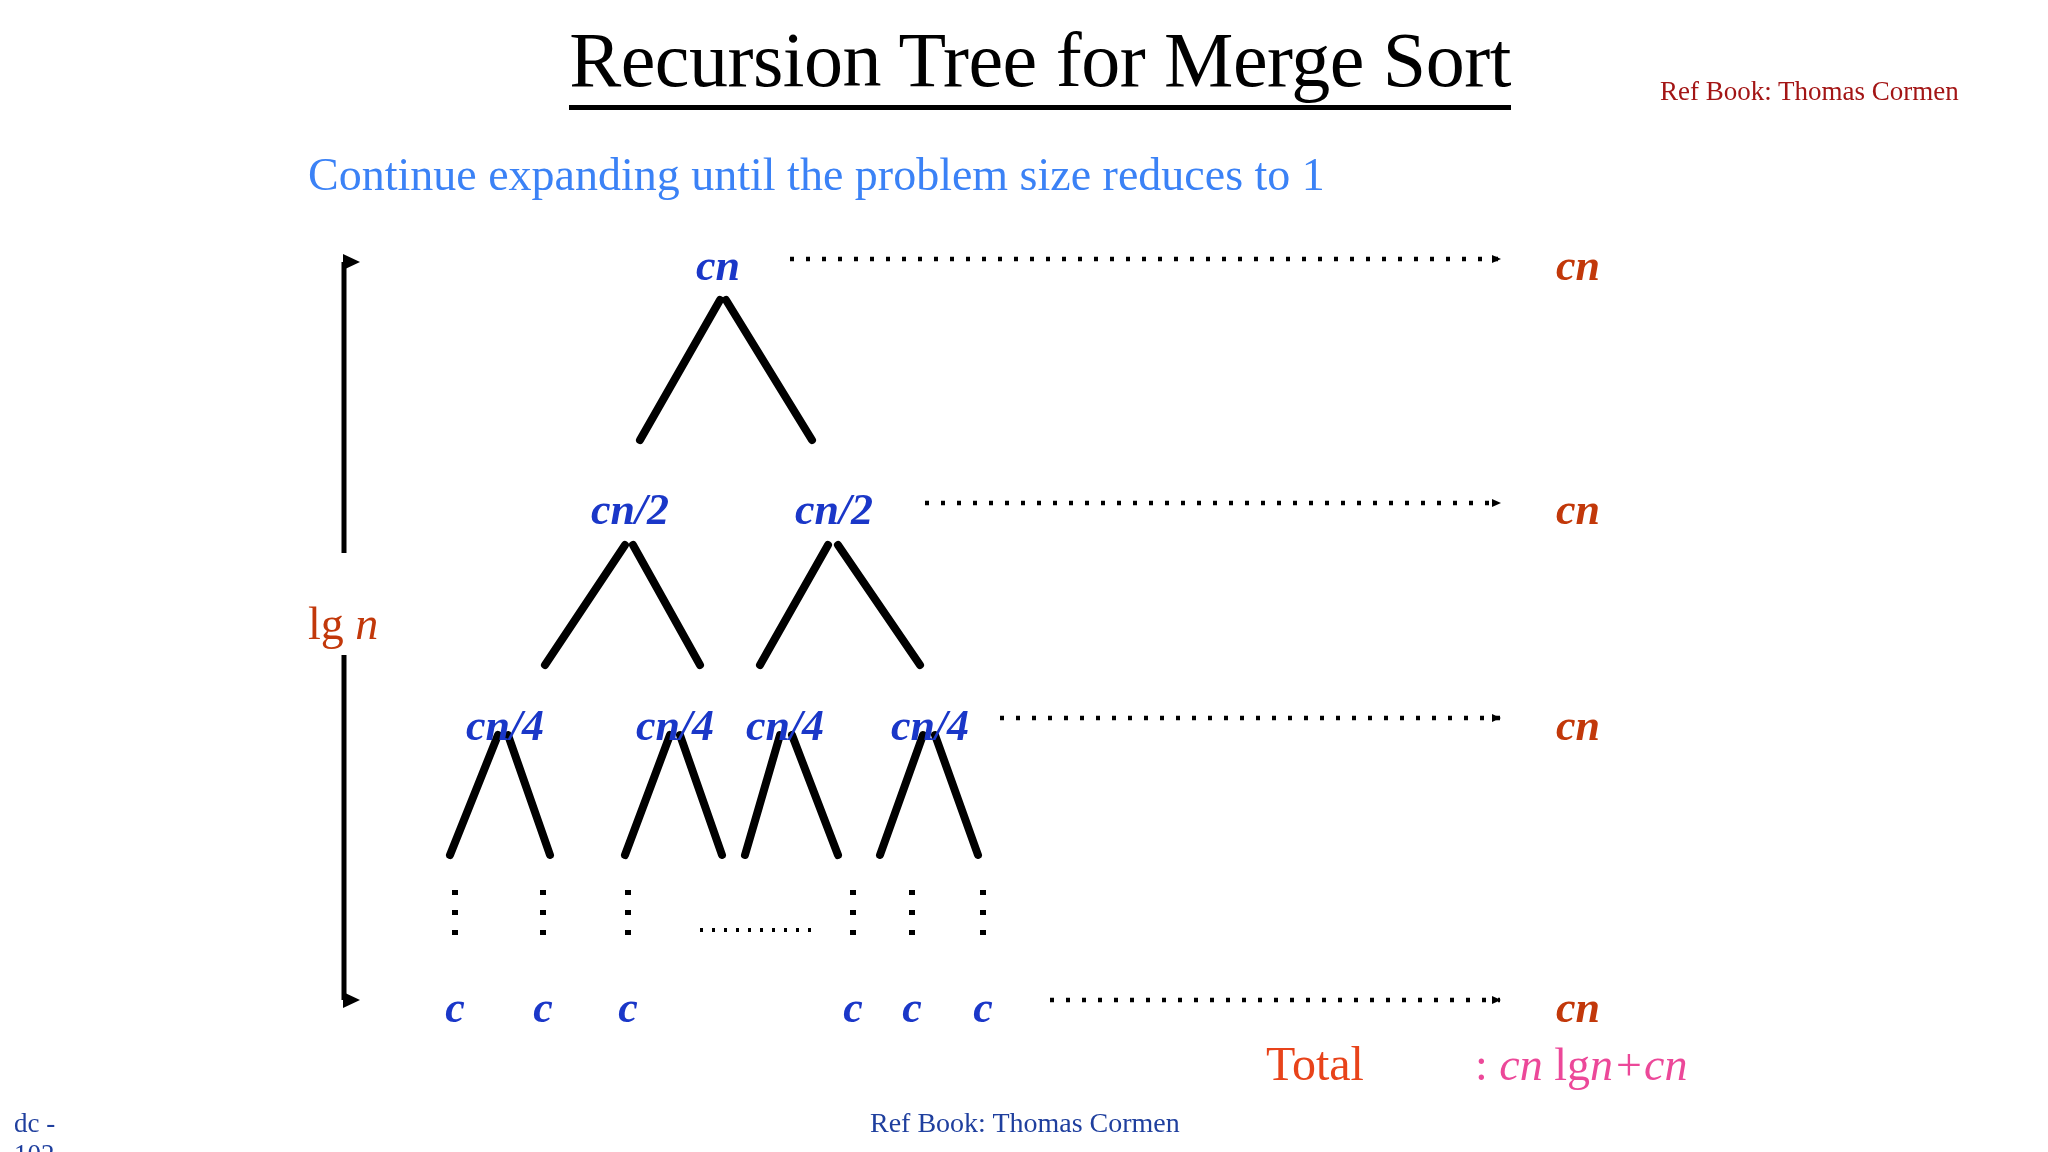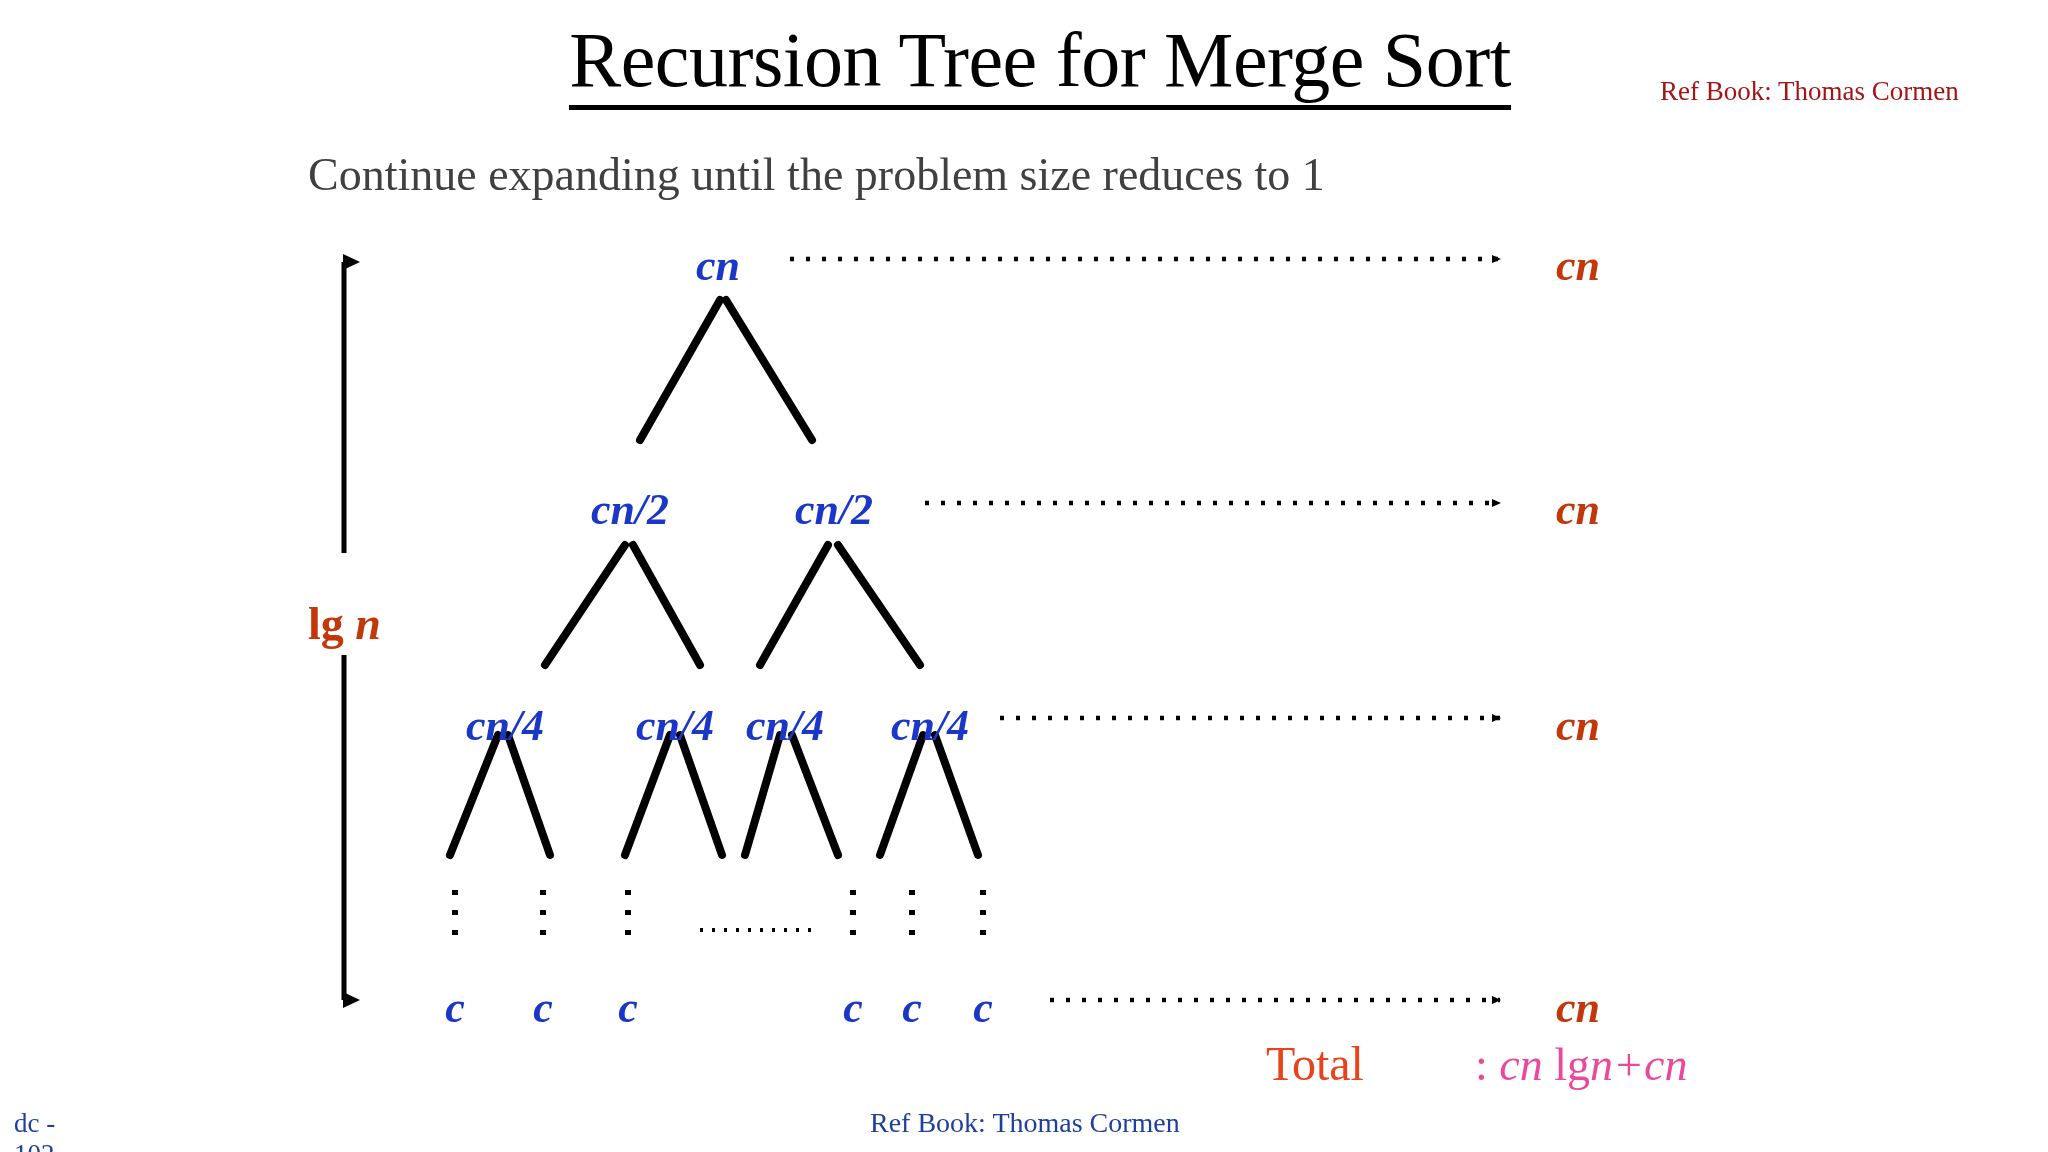--- a/index.html
+++ b/index.html
@@ -54,21 +54,21 @@
     white-space: nowrap;
   }
 
   
   #subtitle {
     left: 308px;
     top: 148px;
     width: 1200px;
     font-size: 46px;
     line-height: 1.18;
-    color: #404040;
+    color: #3b82f6;
   }
 
   
   .node {
     color: #1a37c8;
     font-weight: bold;
     font-style: italic;
     font-size: 44px;
     white-space: nowrap;
     transform: translateX(-50%);
@@ -85,21 +85,21 @@
     white-space: nowrap;
     transform: translateX(-50%);
   }
 
   
   #lgn-label {
     left: 308px;
     top: 597px;
     font-size: 46px;
     color: #c2380a;
-    font-weight: bold;
+    font-weight: normal;
     white-space: nowrap;
   }
   #lgn-label i { font-style: italic; }
 
   
   #total-label {
     left: 1218px;
     top: 1036px;
     font-size: 48px;
     color: #e8431a;

